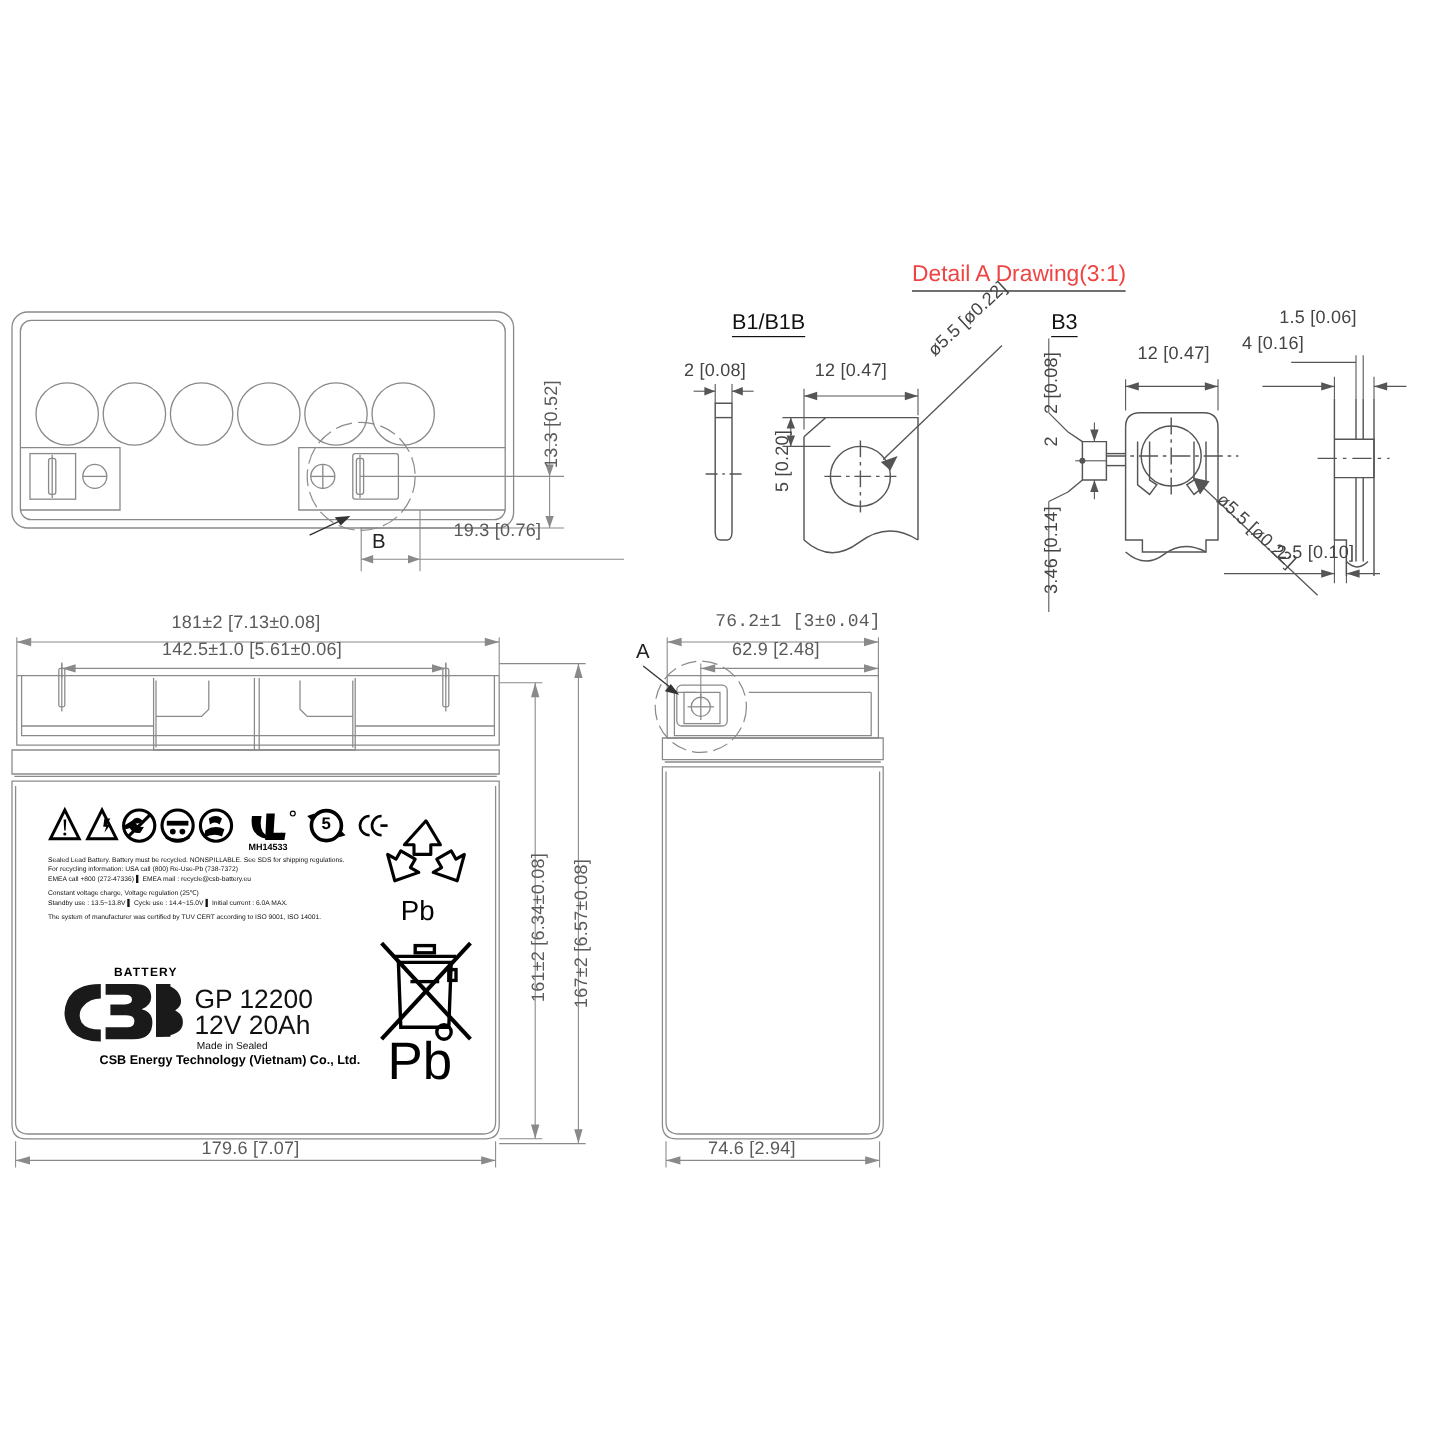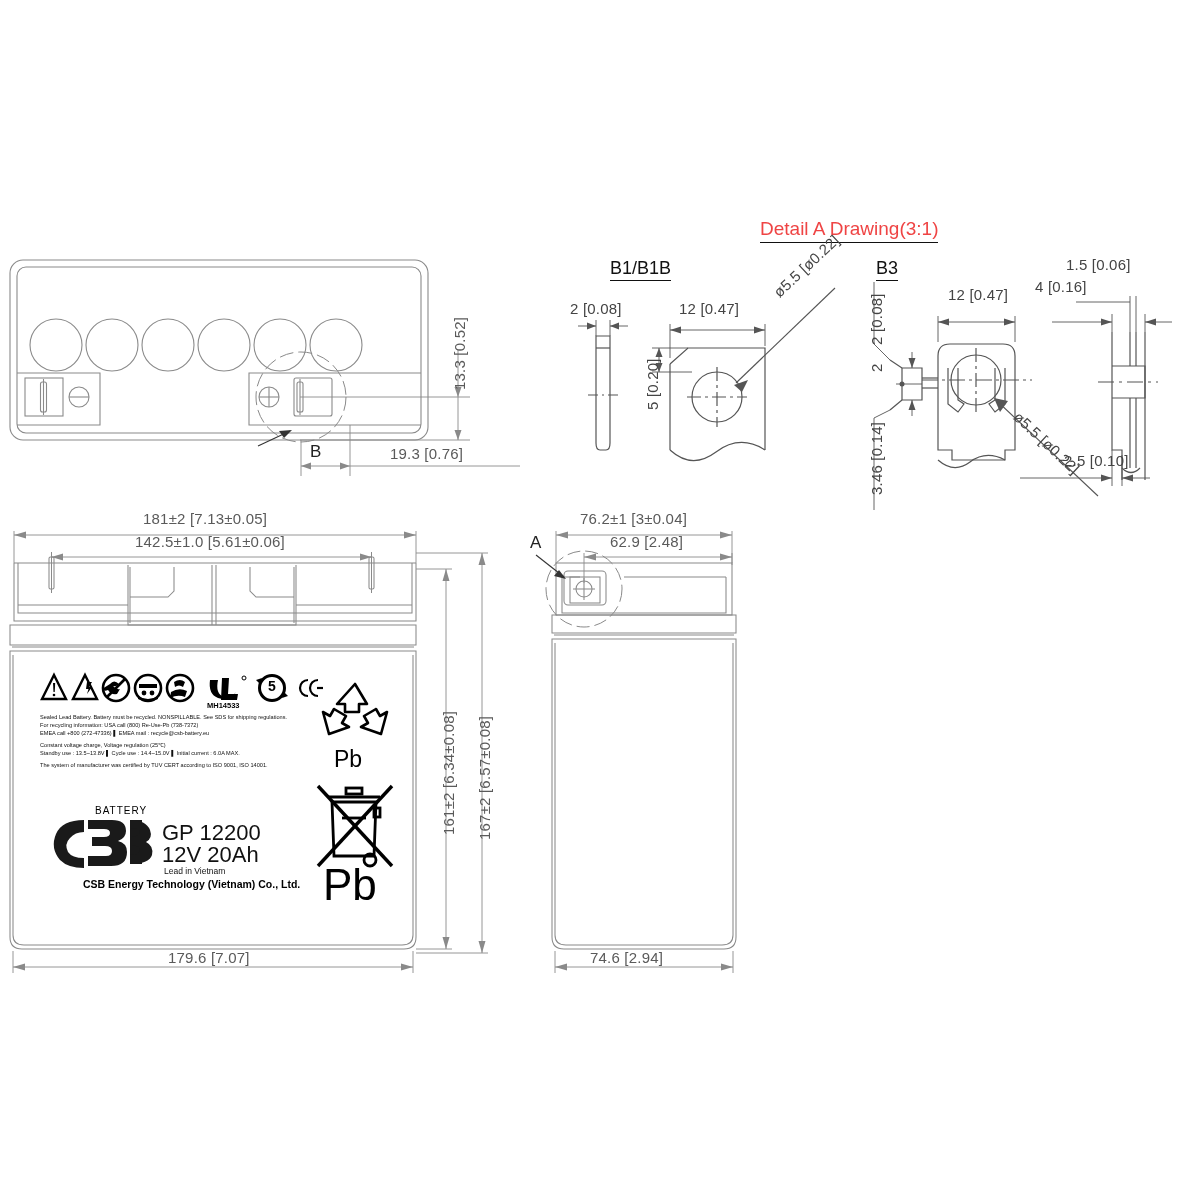--- a/index.html
+++ b/index.html
@@ -21,21 +21,21 @@
           border-bottom:1.5px solid #111;padding-bottom:1px;}
 
   
   .lab-small{position:absolute;font-size:5.6px;line-height:8.4px;color:#111;
              white-space:nowrap;font-family:"Liberation Sans",sans-serif;}
   .pb-txt{position:absolute;font-family:"Liberation Sans",sans-serif;color:#000;}
   .csb-model{position:absolute;font-size:22px;color:#111;white-space:nowrap;
              font-family:"Liberation Sans",sans-serif;}
   .csb-made{position:absolute;font-size:8.5px;color:#111;white-space:nowrap;}
   .csb-co{position:absolute;font-size:10.5px;font-weight:bold;color:#000;white-space:nowrap;}
-  .csb-battery{position:absolute;font-size:10px;font-weight:normal;color:#000;
+  .csb-battery{position:absolute;font-size:10px;font-weight:bold;color:#000;
                letter-spacing:1px;white-space:nowrap;}
   .mh{position:absolute;font-size:7.5px;font-weight:bold;color:#000;white-space:nowrap;}
 </style>
 </head>
 <body>
 
 <div class="stage">
 
   <div class="abs" style="left:0px;top:250px;">
     <svg width="540" height="250" viewBox="0 0 540 250">
@@ -92,21 +92,21 @@
         <line x1="301" y1="190" x2="301" y2="226"></line>
         <line x1="350" y1="175" x2="350" y2="226"></line>
         <line x1="301" y1="216" x2="350" y2="216"></line>
         <line x1="350" y1="216" x2="520" y2="216"></line>
       </g>
       <polygon points="301,216 311,212.5 311,219.5" fill="#8a8a8a"></polygon>
       <polygon points="350,216 340,212.5 340,219.5" fill="#8a8a8a"></polygon>
     </svg>
 
     <div class="dim dimv" style="left:451px;top:140px;transform:rotate(-90deg);">13.3  [0.52]</div>
-    <div class="dim" style="left:378px;top:195px;margin-left:12px;">19.3  [0.76]</div>
+    <div class="dim" style="left:378px;top:184px;">19.3  [0.76]</div>
     <div class="lbl" style="left:310px;top:192px;">B</div>
   </div>
 
   <div class="abs" style="left:0px;top:505px;">
     <svg width="520" height="470" viewBox="0 0 520 470">
       <g fill="none" stroke="#8a8a8a" stroke-width="1.05">
 
         <path d="M14 58 L416 58"></path>
         <path d="M14 58 L14 116 L416 116 L416 58"></path>
 
@@ -169,21 +169,21 @@
 
       <g stroke="#8a8a8a" stroke-width="0.9" fill="none">
         <line x1="13" y1="446" x2="13" y2="468"></line>
         <line x1="413" y1="446" x2="413" y2="468"></line>
         <line x1="13" y1="462" x2="413" y2="462"></line>
       </g>
       <polygon points="13,462 25,458.5 25,465.5" fill="#8a8a8a"></polygon>
       <polygon points="413,462 401,458.5 401,465.5" fill="#8a8a8a"></polygon>
     </svg>
 
-    <div class="dim" style="left:143px;top:5px;">181±2  [7.13±0.05]</div>
+    <div class="dim" style="left:143px;top:5px;">181±2  [7.13±0.08]</div>
     <div class="dim" style="left:135px;top:28px;">142.5±1.0  [5.61±0.06]</div>
     <div class="dim dimv" style="left:440px;top:330px;transform:rotate(-90deg);">161±2  [6.34±0.08]</div>
     <div class="dim dimv" style="left:476px;top:335px;transform:rotate(-90deg);">167±2  [6.57±0.08]</div>
     <div class="dim" style="left:168px;top:444px;">179.6  [7.07]</div>
   </div>
 
   <div class="abs" style="left:40px;top:672px;width:400px;height:220px;">
 
     <svg width="310" height="40" viewBox="0 0 310 40" style="position:absolute;left:0;top:0;">
 
@@ -276,21 +276,21 @@
     <svg width="110" height="50" viewBox="0 0 110 50" style="position:absolute;left:10px;top:146px;">
       <g fill="#1a1a1a">
         <path d="M34 2 q-22 0 -28 14 q-6 14 4 26 q8 8 24 8 l0 -10 q-12 0 -16 -6 q-4 -8 2 -14 q5 -6 14 -6 z"></path>
         <path d="M38 2 l24 0 q14 0 14 11 q0 7 -8 10 q9 2 9 11 q0 14 -16 14 l-23 0 l0 -10 l18 0 q6 0 6 -5 q0 -5 -7 -5 l-13 0 l0 -9 l12 0 q6 0 6 -4 q0 -4 -6 -4 l-16 0 z"></path>
         <path d="M80 2 l12 0 l0 44 l-12 0 z"></path>
         <path d="M80 2 q16 0 20 10 q3 8 -4 12 q8 4 6 13 q-3 9 -22 9 l0 -9 q9 0 10 -4 q1 -5 -8 -6 l0 -8 q8 -1 8 -5 q0 -4 -10 -4 z"></path>
       </g>
     </svg>
     <div class="csb-model" style="left:122px;top:148px;">GP 12200</div>
     <div class="csb-model" style="left:122px;top:170px;">12V 20Ah</div>
-    <div class="csb-made" style="left:124px;top:194px;">Lead in Vietnam</div>
+    <div class="csb-made" style="left:124px;top:194px;">Made in Sealed</div>
     <div class="csb-co" style="left:2px;top:206px;margin-left:41px;">CSB Energy Technology (Vietnam) Co., Ltd.</div>
   </div>
 
   <div class="abs" style="left:520px;top:505px;">
     <svg width="260" height="470" viewBox="0 0 260 470">
       <g fill="none" stroke="#8a8a8a" stroke-width="1.05">
 
         <path d="M36 58 L36 110 L212 110 L212 58 Z"></path>
         <path d="M42 72 L42 108 L206 108 L206 72"></path>
         <path d="M42 72 L60 72"></path>
@@ -335,21 +335,21 @@
       <polygon points="212,52 200,48.5 200,55.5" fill="#8a8a8a"></polygon>
 
       <g stroke="#8a8a8a" stroke-width="0.9" fill="none">
         <line x1="35" y1="446" x2="35" y2="468"></line>
         <line x1="213" y1="446" x2="213" y2="468"></line>
         <line x1="35" y1="462" x2="213" y2="462"></line>
       </g>
       <polygon points="35,462 47,458.5 47,465.5" fill="#8a8a8a"></polygon>
       <polygon points="213,462 201,458.5 201,465.5" fill="#8a8a8a"></polygon>
     </svg>
-    <div class="dim" style="left:60px;top:5px;">76.2±1  [3±0.04]</div>
+    <div class="dim" style="left:76px;top:5px;font-family:Liberation Mono, monospace;">76.2±1  [3±0.04]</div>
     <div class="dim" style="left:90px;top:28px;">62.9  [2.48]</div>
     <div class="dim" style="left:70px;top:444px;">74.6  [2.94]</div>
     <div class="lbl" style="left:10px;top:28px;">A</div>
   </div>
 
   <div class="title" style="left:760px;top:218px;">Detail A Drawing(3:1)</div>
 
   <div class="subttl" style="left:578px;top:258px;margin-left:32px;">B1/B1B</div>
 
   <div class="abs" style="left:560px;top:300px;">

